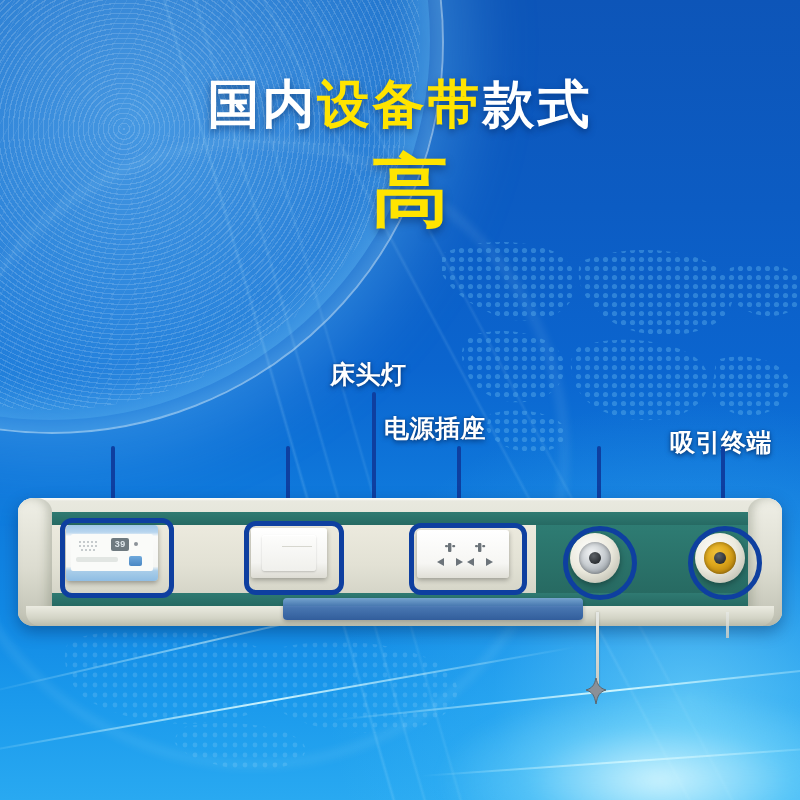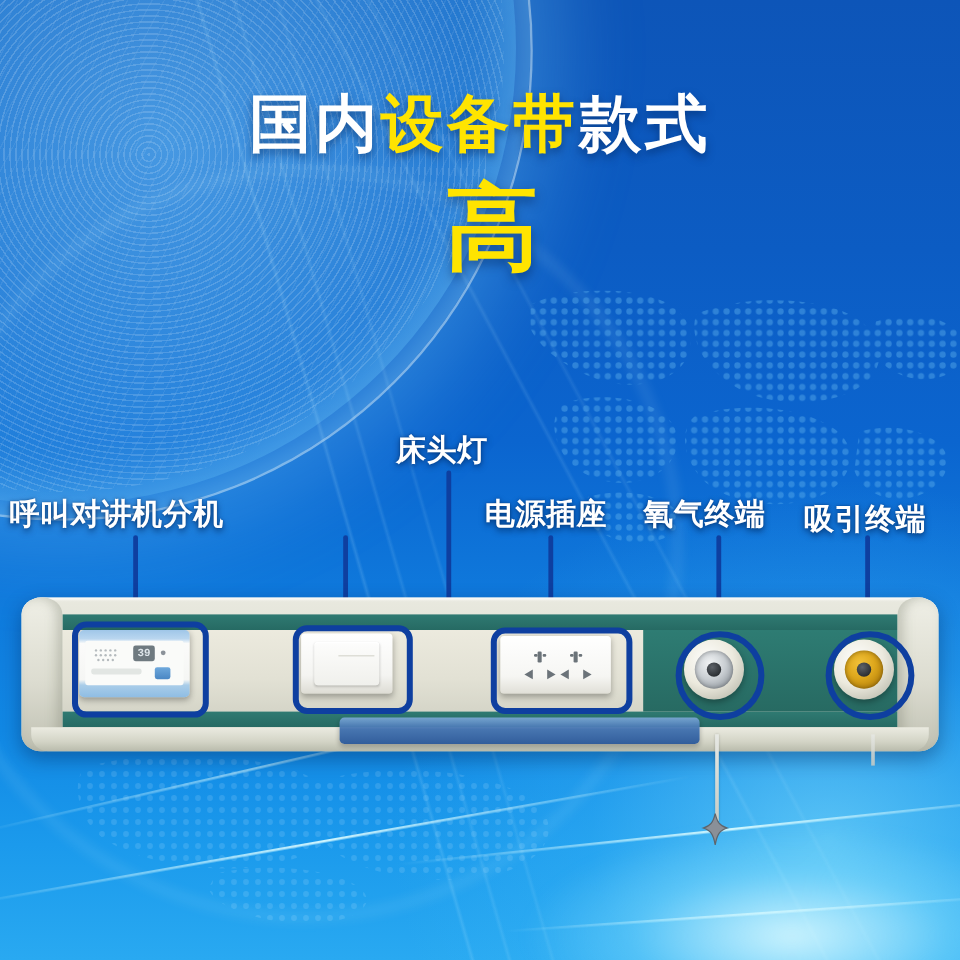--- a/index.html
+++ b/index.html
@@ -204,25 +204,23 @@
 
   <div class="headline">
     <div class="hl1">
       <span class="w">国内</span><span class="y">设备带</span><span class="w">款式</span>
     </div>
     <div class="hl2">
       <span class="y">高</span>
     </div>
   </div>
 
-  <div class="label" style="left:8px;top:412px;">呼叫对讲机分机</div>
   <div class="label" style="left:330px;top:358px;">床头灯</div>
-  <div class="label" style="left:404px;top:412px;">电源插座</div>
-  <div class="label" style="left:536px;top:412px;">氧气终端</div>
-  <div class="label" style="left:670px;top:416px;">吸引终端</div>
+  <div class="label" style="left:384px;top:412px;">电源插座</div>
+  <div class="label" style="left:670px;top:426px;">吸引终端</div>
 
   <div class="leader" style="left:111px;top:446px;height:80px;"></div>
   <div class="leader" style="left:286px;top:446px;height:83px;"></div>
   <div class="leader" style="left:372px;top:392px;height:214px;"></div>
   <div class="leader" style="left:457px;top:446px;height:85px;"></div>
   <div class="leader" style="left:597px;top:446px;height:88px;"></div>
   <div class="leader" style="left:721px;top:446px;height:88px;"></div>
 
   <div class="panel-wrap">
     <div class="panel"></div>

